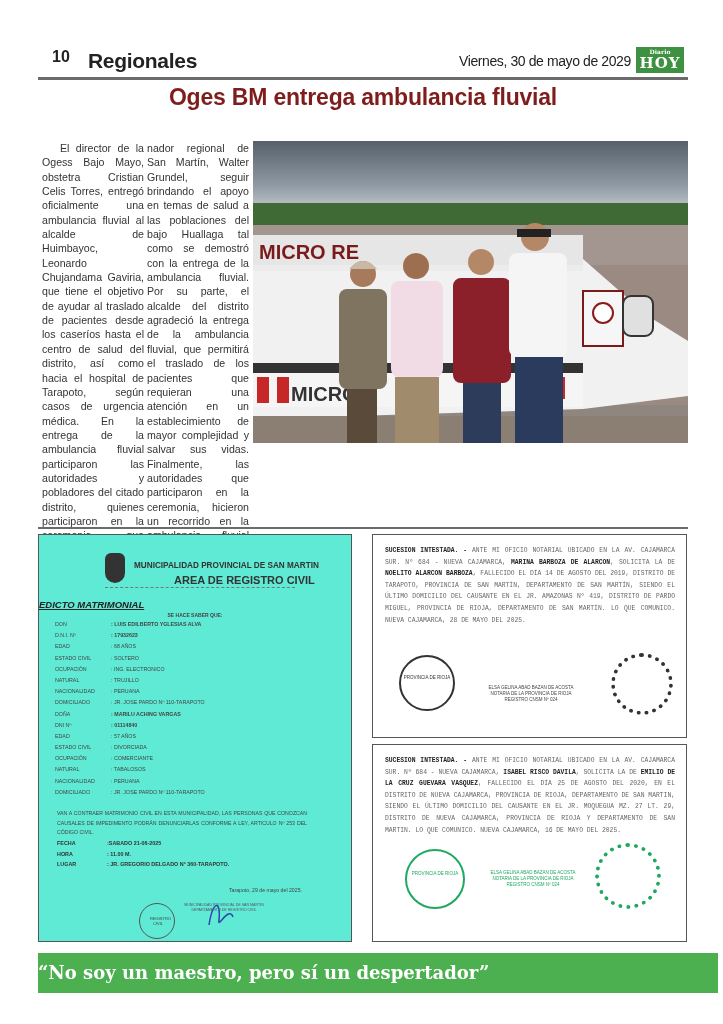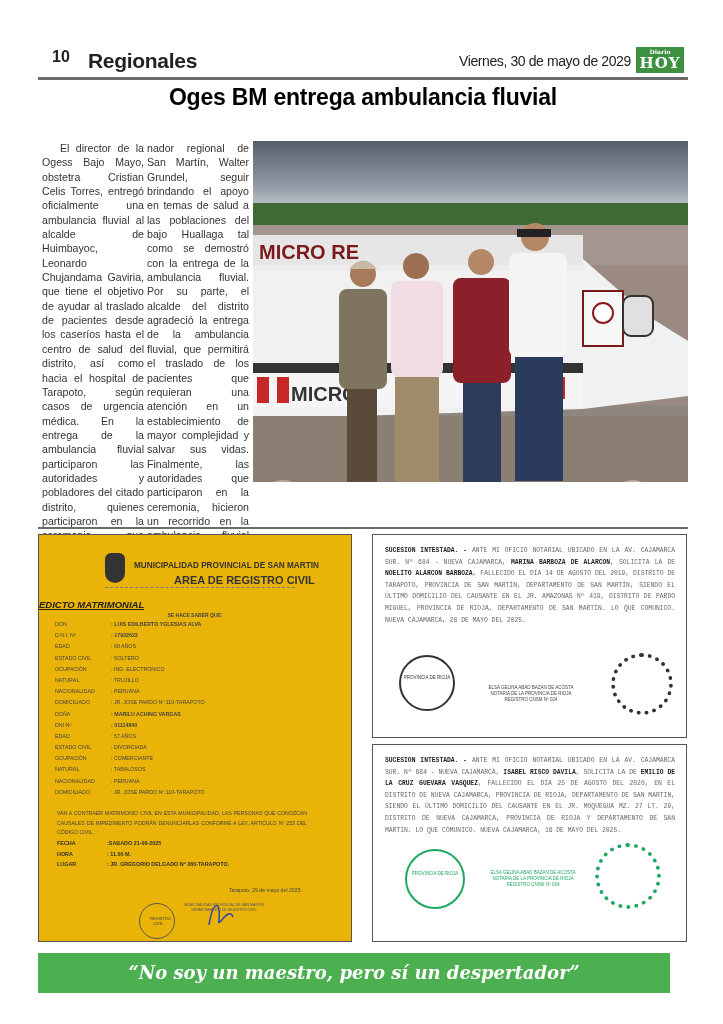--- a/index.html
+++ b/index.html
@@ -9,37 +9,37 @@
   
   .page-num { left:52px; top:48px; font-size:16px; font-weight:bold; color:#222; font-family:"Liberation Sans", sans-serif; }
   .section { left:88px; top:49px; font-size:21px; font-weight:bold; color:#222; letter-spacing:-0.3px; }
   .date { left:459px; top:53px; font-size:14px; color:#222; letter-spacing:-0.4px; }
   .logo { left:636px; top:47px; width:48px; height:26px; background:#3d9140; color:#fff; text-align:center; }
   .logo .sm { display:block; font-size:6px; font-weight:bold; line-height:8px; padding-top:1px; font-family:"DejaVu Serif", serif; }
   .logo .big { display:block; font-size:15px; font-weight:bold; line-height:15px; font-family:"DejaVu Serif", serif; letter-spacing:1px; }
   .hrule { left:38px; top:77px; width:650px; height:3px; background:#6b6b6b; }
 
   
-  .headline { left:38px; top:84px; width:650px; text-align:center; font-size:23px; font-weight:bold; line-height:27px; color:#000000; letter-spacing:-0.2px; }
+  .headline { left:38px; top:84px; width:650px; text-align:center; font-size:23px; font-weight:bold; line-height:27px; color:#7f1d1d; letter-spacing:-0.2px; }
 
   
   .col { top:141px; width:102px; font-size:10.6px; line-height:14.35px; color:#333; text-align:justify; hyphens:manual; }
   .col p { margin:0; text-indent:18px; }
   .col2 p { text-indent:0; }
   .col1 { left:42px; }
   .col2 { left:147px; }
 
   
-  .photo { left:253px; top:141px; width:435px; height:341px; overflow:hidden; background:#8f8680; }
+  .photo { left:253px; top:141px; width:435px; height:302px; overflow:hidden; background:#8f8680; }
   .photo svg { display:block; }
 
   .hrule2 { left:38px; top:527px; width:650px; height:2px; background:#6b6b6b; }
 
   
-  .edict { left:38px; top:534px; width:314px; height:408px; border:1.5px solid #555; background:#eab308; box-sizing:border-box; }
+  .edict { left:38px; top:534px; width:314px; height:408px; border:1.5px solid #555; background:#5eead4; box-sizing:border-box; }
   .edict .crest { position:absolute; left:66px; top:18px; width:20px; height:30px; background:#333; border-radius:6px 6px 10px 10px; }
   .edict .muni { position:absolute; left:95px; top:26px; font-size:8.2px; font-weight:bold; color:#333; }
   .edict .area { position:absolute; left:135px; top:39px; font-size:11px; font-weight:bold; color:#333; }
   .edict .dash { position:absolute; left:66px; top:52px; width:190px; border-top:1px dashed #777; }
   .edict .ttl { position:absolute; left:0; width:100%; top:64px; text-align:left; font-size:9.5px; font-weight:bold; font-style:italic; text-decoration:underline; color:#222; }
   .edict .sub { position:absolute; left:0; width:100%; top:77px; text-align:center; font-size:5px; font-weight:bold; color:#444; }
   .edict .rows { position:absolute; left:16px; top:86px; width:260px; }
   .edict .row { display:flex; height:11.2px; font-size:5.3px; color:#444; }
   .edict .row .k { width:56px; }
   .edict .row .v { flex:1; }
@@ -58,21 +58,21 @@
   .notice1 { top:534px; height:204px; }
   .notice2 { top:744px; height:198px; }
   .notice .txt { position:absolute; left:12px; top:10px; width:290px; font-family:"Liberation Mono", monospace; font-size:6.35px; line-height:11.6px; color:#666; text-align:justify; }
   .notice .txt b { color:#222; }
   .notice .stamp { position:absolute; width:56px; height:56px; border-radius:50%; box-sizing:border-box; }
   .notice .stamp-text { position:absolute; font-size:4.5px; text-align:center; line-height:6px; }
   .stamp-black { border:2px solid #333; }
   .stamp-green { border:2px solid #1fa860; }
 
   
-  .quote { left:38px; top:953px; width:632px; height:40px; background:#4caf50; color:#fff; text-align:center; font-family:"DejaVu Serif", serif; font-weight:bold; font-size:18px; line-height:40px;font-style:italic; }
+  .quote { left:38px; top:953px; width:680px; height:40px; background:#4caf50; color:#fff; font-family:"DejaVu Serif", serif; font-weight:bold; font-size:18px; line-height:40px; }
 </style>
 </head>
 <body>
 
 <div class="abs page-num">10</div>
 <div class="abs section">Regionales</div>
 <div class="abs date">Viernes, 30 de mayo de 2029</div>
 <div class="abs logo">
   <span class="sm">Diario</span>
   <span class="big">HOY</span>

